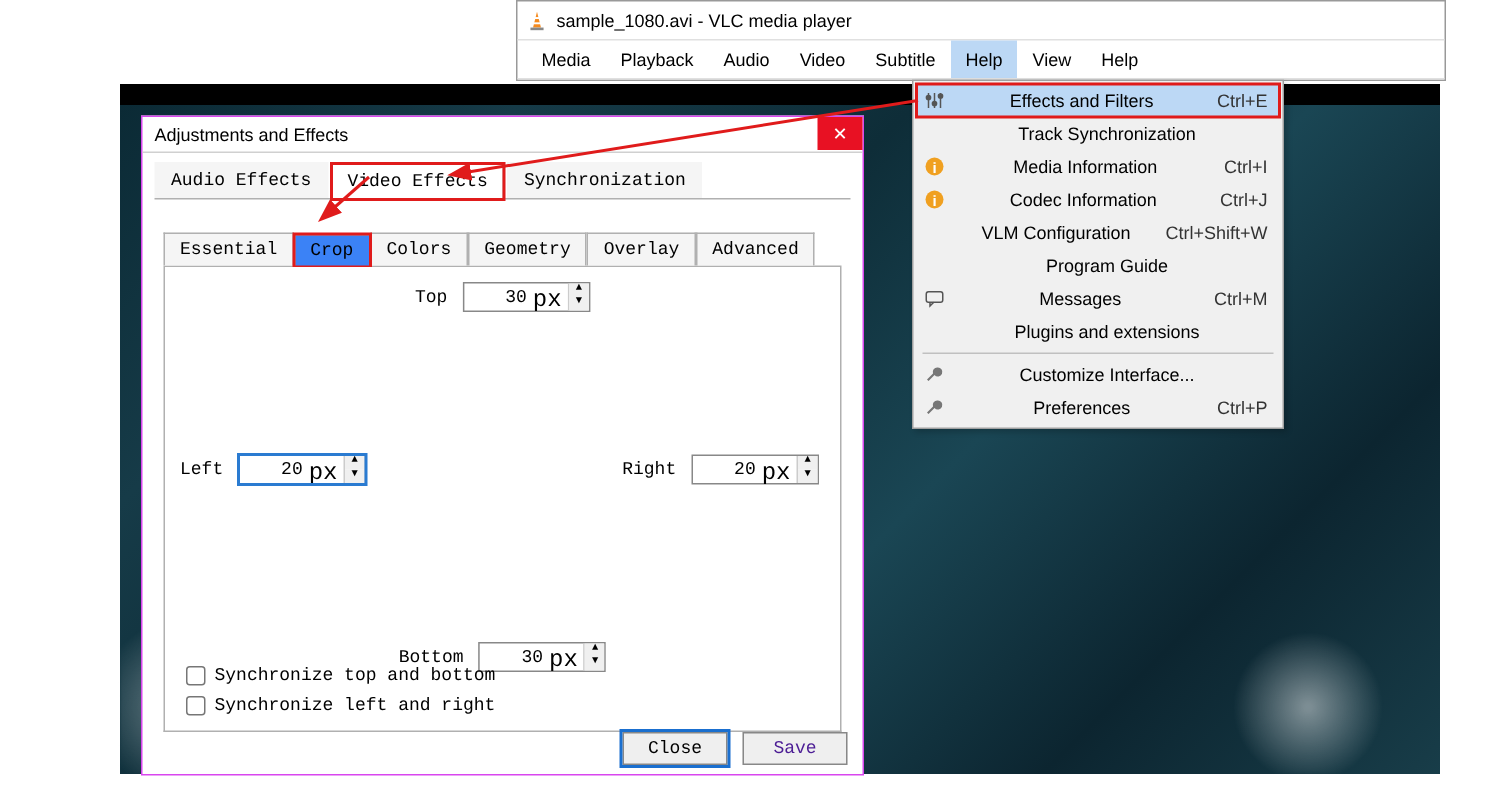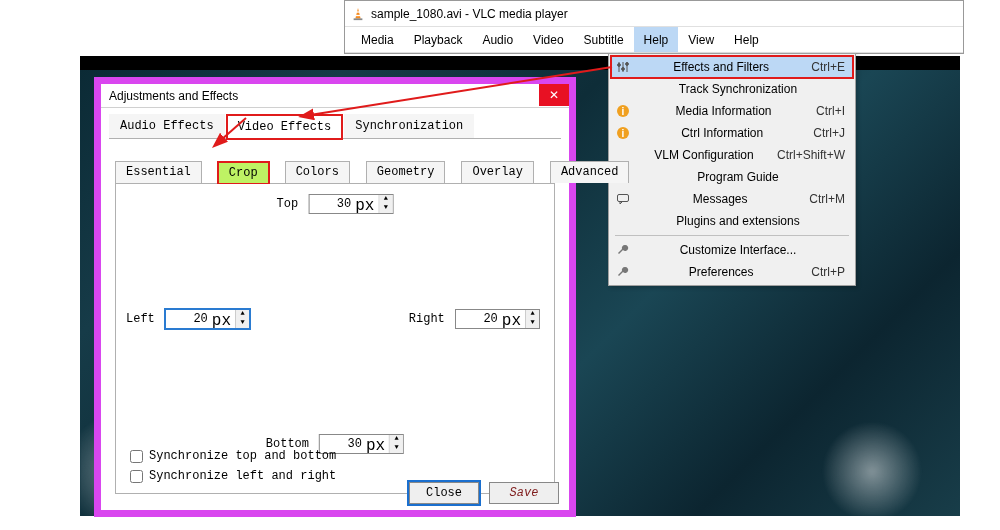--- a/index.html
+++ b/index.html
@@ -87,21 +87,21 @@
     outline-offset: -1px;
     background: #bcd8f5;
   }
 
   
   .dialog {
     position: absolute;
     left: 94px; top: 77px;
     width: 482px; height: 440px;
     background: #fff;
-    border: 7px solid #d946ef;
+    border: 1px solid #d946ef;
   }
   .dlg-titlebar {
     height: 24px;
     display:flex; align-items:center;
     padding: 0 0 0 8px;
     border-bottom: 1px solid #d0d0d0;
   }
   .dlg-title { flex:1; font-size:12px; }
   .dlg-close {
     width: 30px; height: 22px;
@@ -136,25 +136,25 @@
   }
   .sub-tabs {
     display:flex;
     border-bottom: 1px solid #b0b0b0;
     margin: 0 6px;
   }
   .sub-tabs .stab {
     padding: 3px 10px 4px;
     border: 1px solid #b0b0b0;
     border-bottom: none;
-    margin-right: 16px;
+    margin-right: 0px;
     background: #f5f5f5;
   }
   .sub-tabs .stab.active {
-    background: #bef264;
+    background: #3b82f6;
     position: relative;
     top: 1px;
   }
   .sub-tabs .stab.redbox {
     outline: 2px solid #e01b1b;
     outline-offset: -1px;
   }
   .crop-pane {
     border: 1px solid #b0b0b0;
     border-top: none;
@@ -193,21 +193,21 @@
   }
   .dlg-btn {
     width: 70px; height: 22px;
     border:1px solid #888;
     background:#efefef;
     font-family: "Courier New", monospace; font-size:12px;
     display:flex; align-items:center; justify-content:center;
     cursor:default;
   }
   .dlg-btn.primary { outline:2px solid #1a6fcf; }
-  .dlg-btn.disabled { color:#7f1d1d;font-style:italic; }
+  .dlg-btn.disabled { color:#4c1d95; }
 
   
   .arrows {
     position:absolute; left:0; top:0; width:1000px; height:530px;
     pointer-events:none;
   }
 </style>
 </head>
 <body>
 
@@ -267,21 +267,21 @@
     <span class="lbl">Media Information</span>
     <span class="sc">Ctrl+I</span>
   </div>
   <div class="mi">
     <span class="icon">
       <svg width="14" height="14" viewBox="0 0 14 14">
           <circle cx="7" cy="7" r="6" fill="#f0a020"></circle>
           <text x="7" y="11" text-anchor="middle" font-size="10" font-weight="bold" fill="#fff">i</text>
         </svg>
     </span>
-    <span class="lbl">Ctrl Information</span>
+    <span class="lbl">Codec Information</span>
     <span class="sc">Ctrl+J</span>
   </div>
   <div class="mi">
     <span class="icon"></span>
     <span class="lbl">VLM Configuration</span>
     <span class="sc">Ctrl+Shift+W</span>
   </div>
   <div class="mi">
     <span class="icon"></span>
     <span class="lbl">Program Guide</span>

